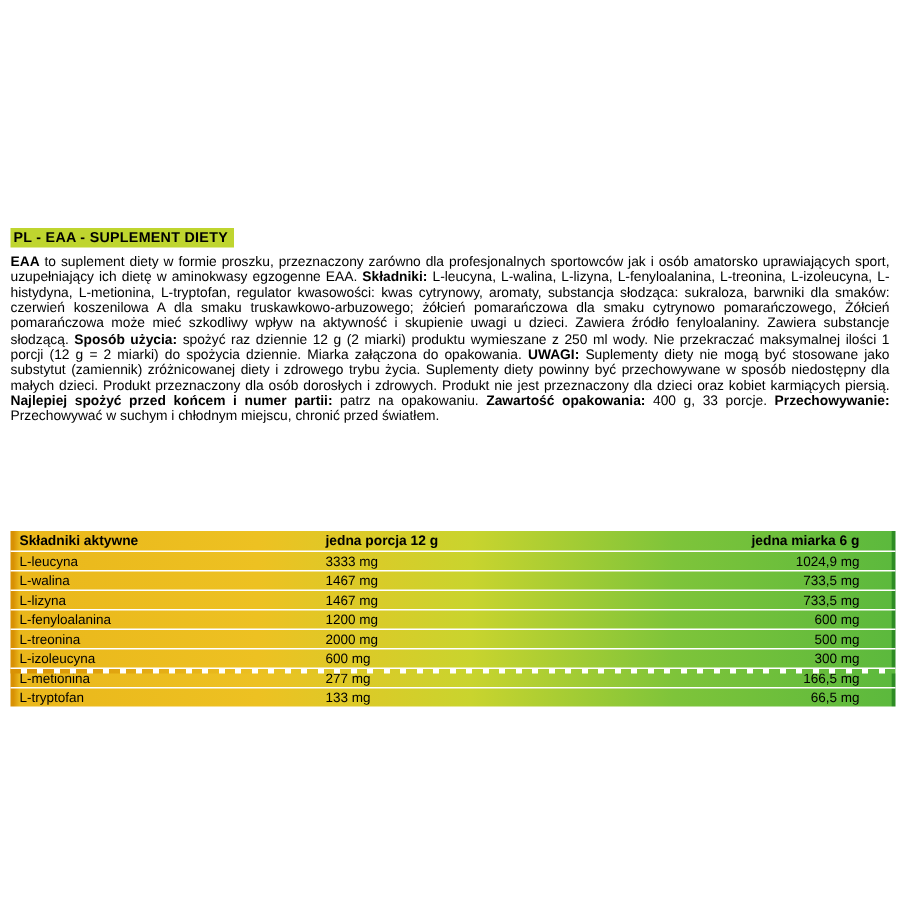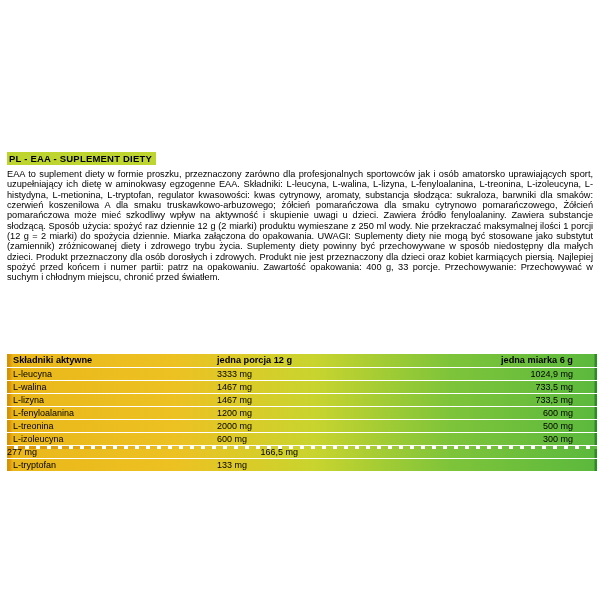--- a/index.html
+++ b/index.html
@@ -35,21 +35,21 @@
   
   .description {
     position: absolute;
     left: 7px;
     top: 169px;
     width: 586px;
     font-size: 9.2px;
     line-height: 10.35px;
     text-align: justify;
   }
-  .description b { font-weight: normal; }
+  .description b { font-weight: bold; }
 
   
   .ing-table {
     position: absolute;
     left: 7px;
     top: 313px;
     width: 590px;
     background: linear-gradient(90deg,
       #d89104 0px, #d89104 2px,
       #eab71b 6px,
@@ -133,25 +133,27 @@
           <div class="c0">L-treonina</div>
           <div class="c1">2000 mg</div>
           <div class="c2">500 mg</div>
         </div>
         <div class="trow">
           <div class="c0">L-izoleucyna</div>
           <div class="c1">600 mg</div>
           <div class="c2">300 mg</div>
         </div>
         <div class="trow">
+          <div class="c0">L-metionina</div>
           <div class="c1">277 mg</div>
           <div class="c2">166,5 mg</div>
         </div>
         <div class="trow">
           <div class="c0">L-tryptofan</div>
           <div class="c1">133 mg</div>
+          <div class="c2">66,5 mg</div>
         </div>
       </div>
   </div>
 
   <div class="dash-line"></div>
 
 </div>
 
 </body></html>

